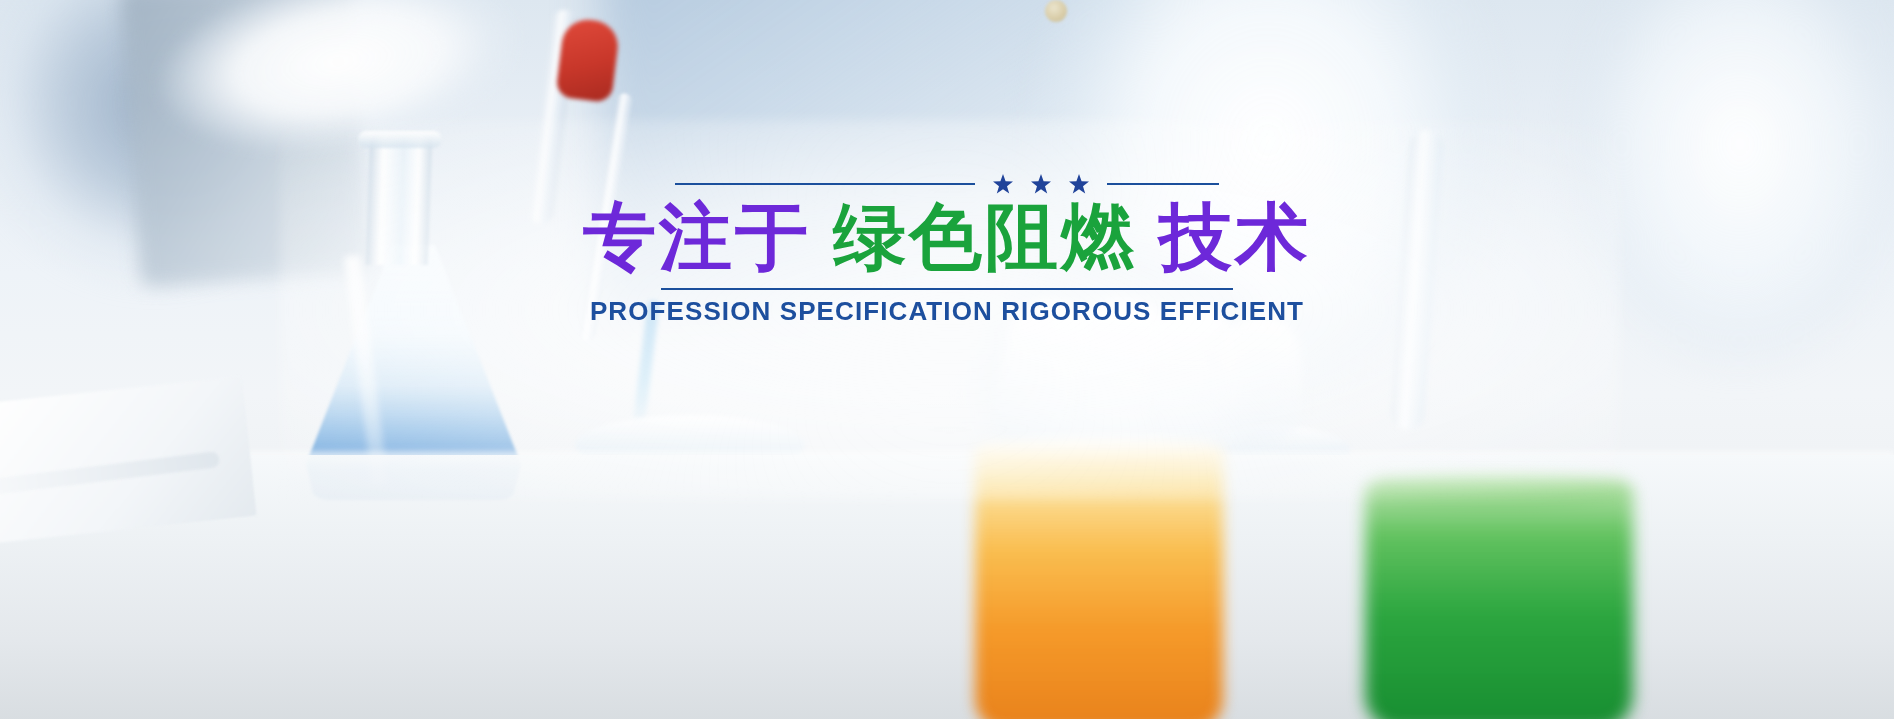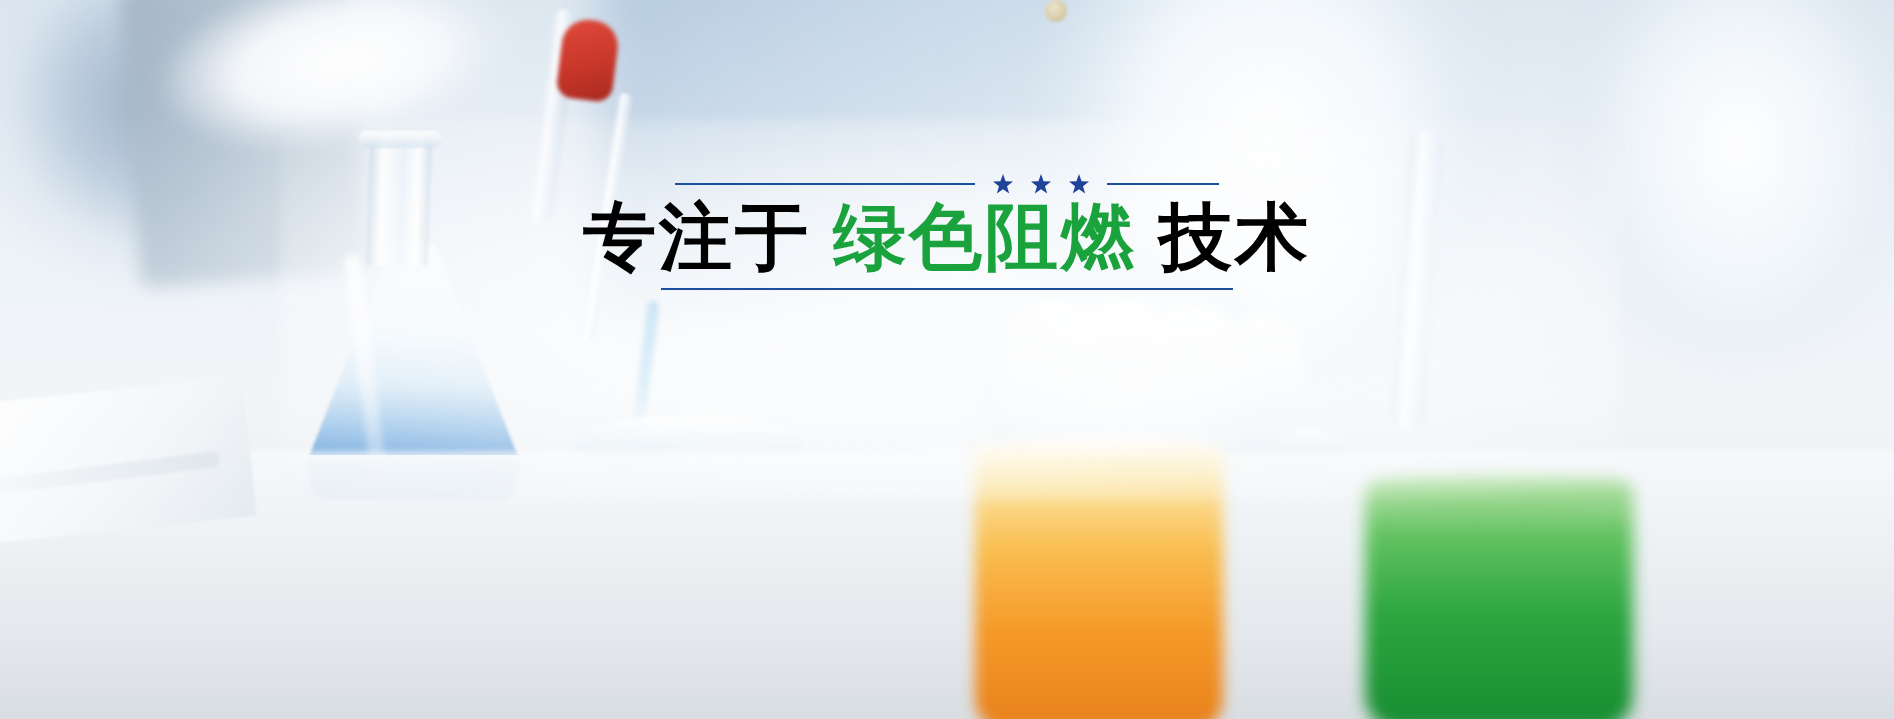--- a/index.html
+++ b/index.html
@@ -358,21 +358,21 @@
   .headline{
     position:absolute; top:200px; left:50%;
     transform:translateX(-50%);
     white-space:nowrap;
     font-size:73px;
     font-weight:bold;
     letter-spacing:3px;
     line-height:1.0;
     font-family:"DejaVu Sans","Liberation Sans",sans-serif;
   }
-  .hl-blue{ color:#000000; }
+  .hl-blue{ color:#6d28d9; }
   .hl-green{ color:#1aa33c; }
   .hl-gap{ display:inline-block; width:22px; }
 
   .headline-rule{
     position:absolute; top:288px; left:50%;
     transform:translateX(-50%);
     width:572px; height:2px;
     background:#1b4f9c;
   }
 
@@ -461,16 +461,17 @@
         <span class="star"></span>
         <span class="star"></span>
       </span>
       <span class="rule short"></span>
     </div>
 
     <h1 class="headline"><span class="hl-blue">专注于</span><span class="hl-gap"></span><span class="hl-green">绿色阻燃</span><span class="hl-gap"></span><span class="hl-blue">技术</span></h1>
 
     <div class="headline-rule"></div>
 
+    <div class="subtitle">PROFESSION SPECIFICATION RIGOROUS EFFICIENT</div>
 
 
   </div>
 </div>
 
 </body></html>

